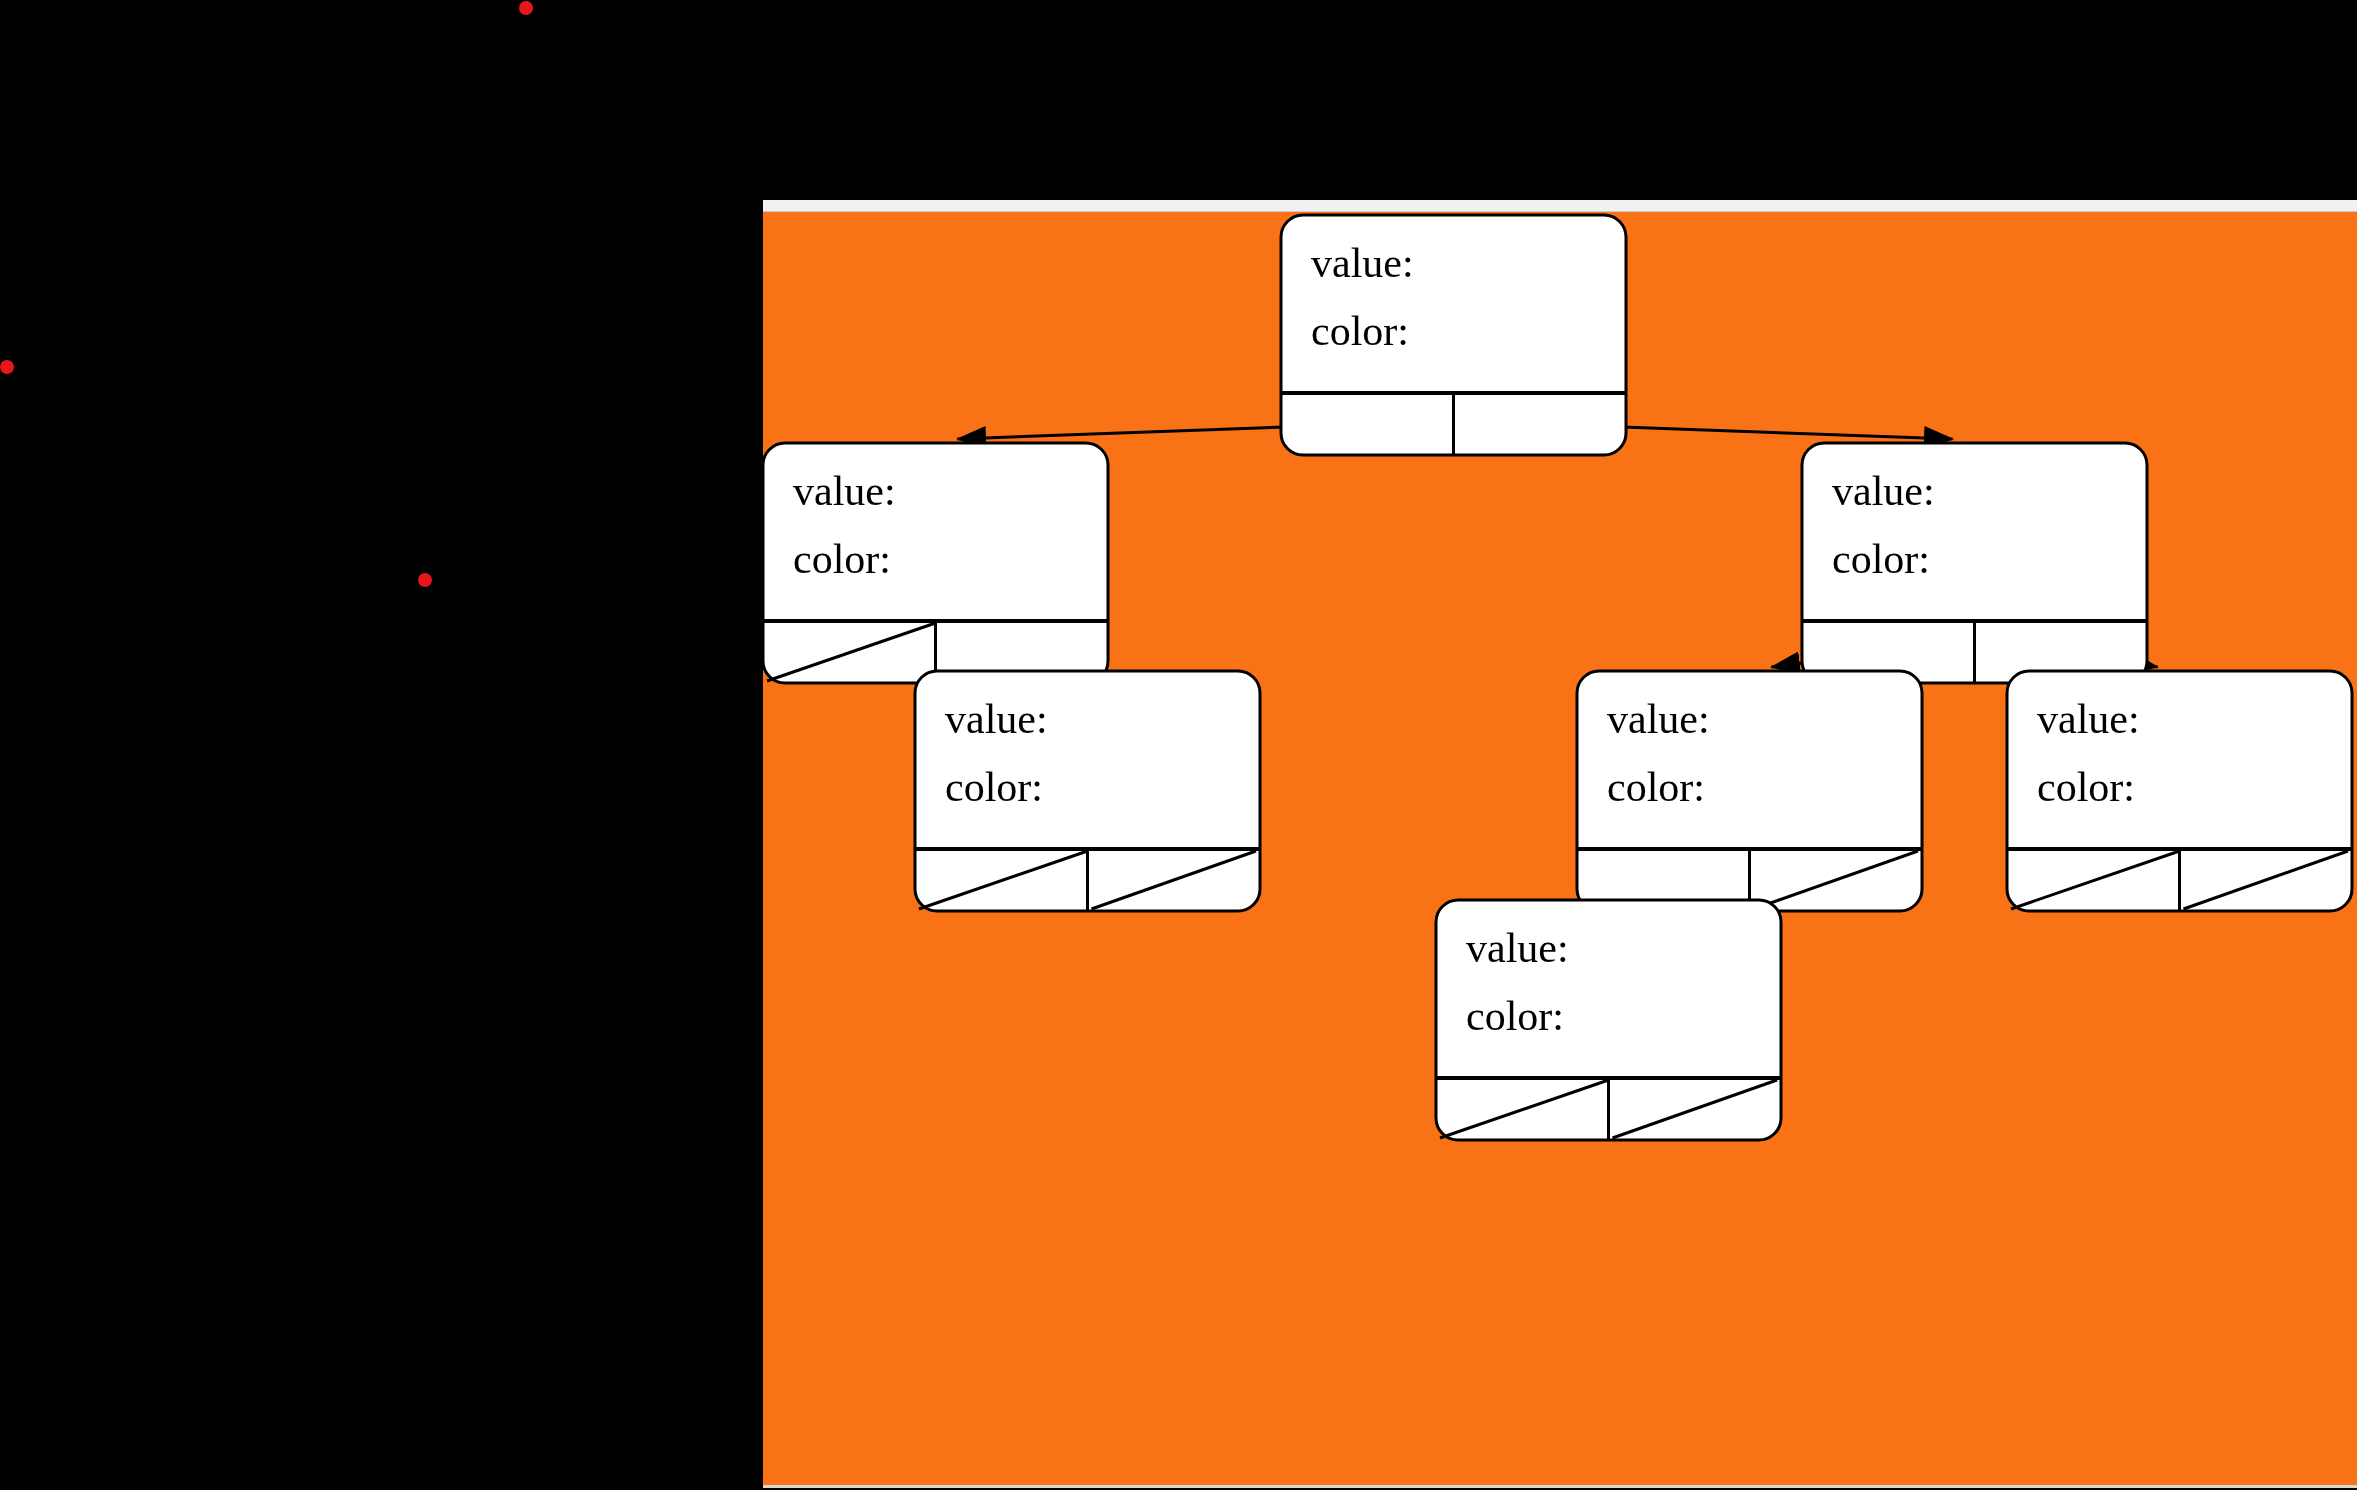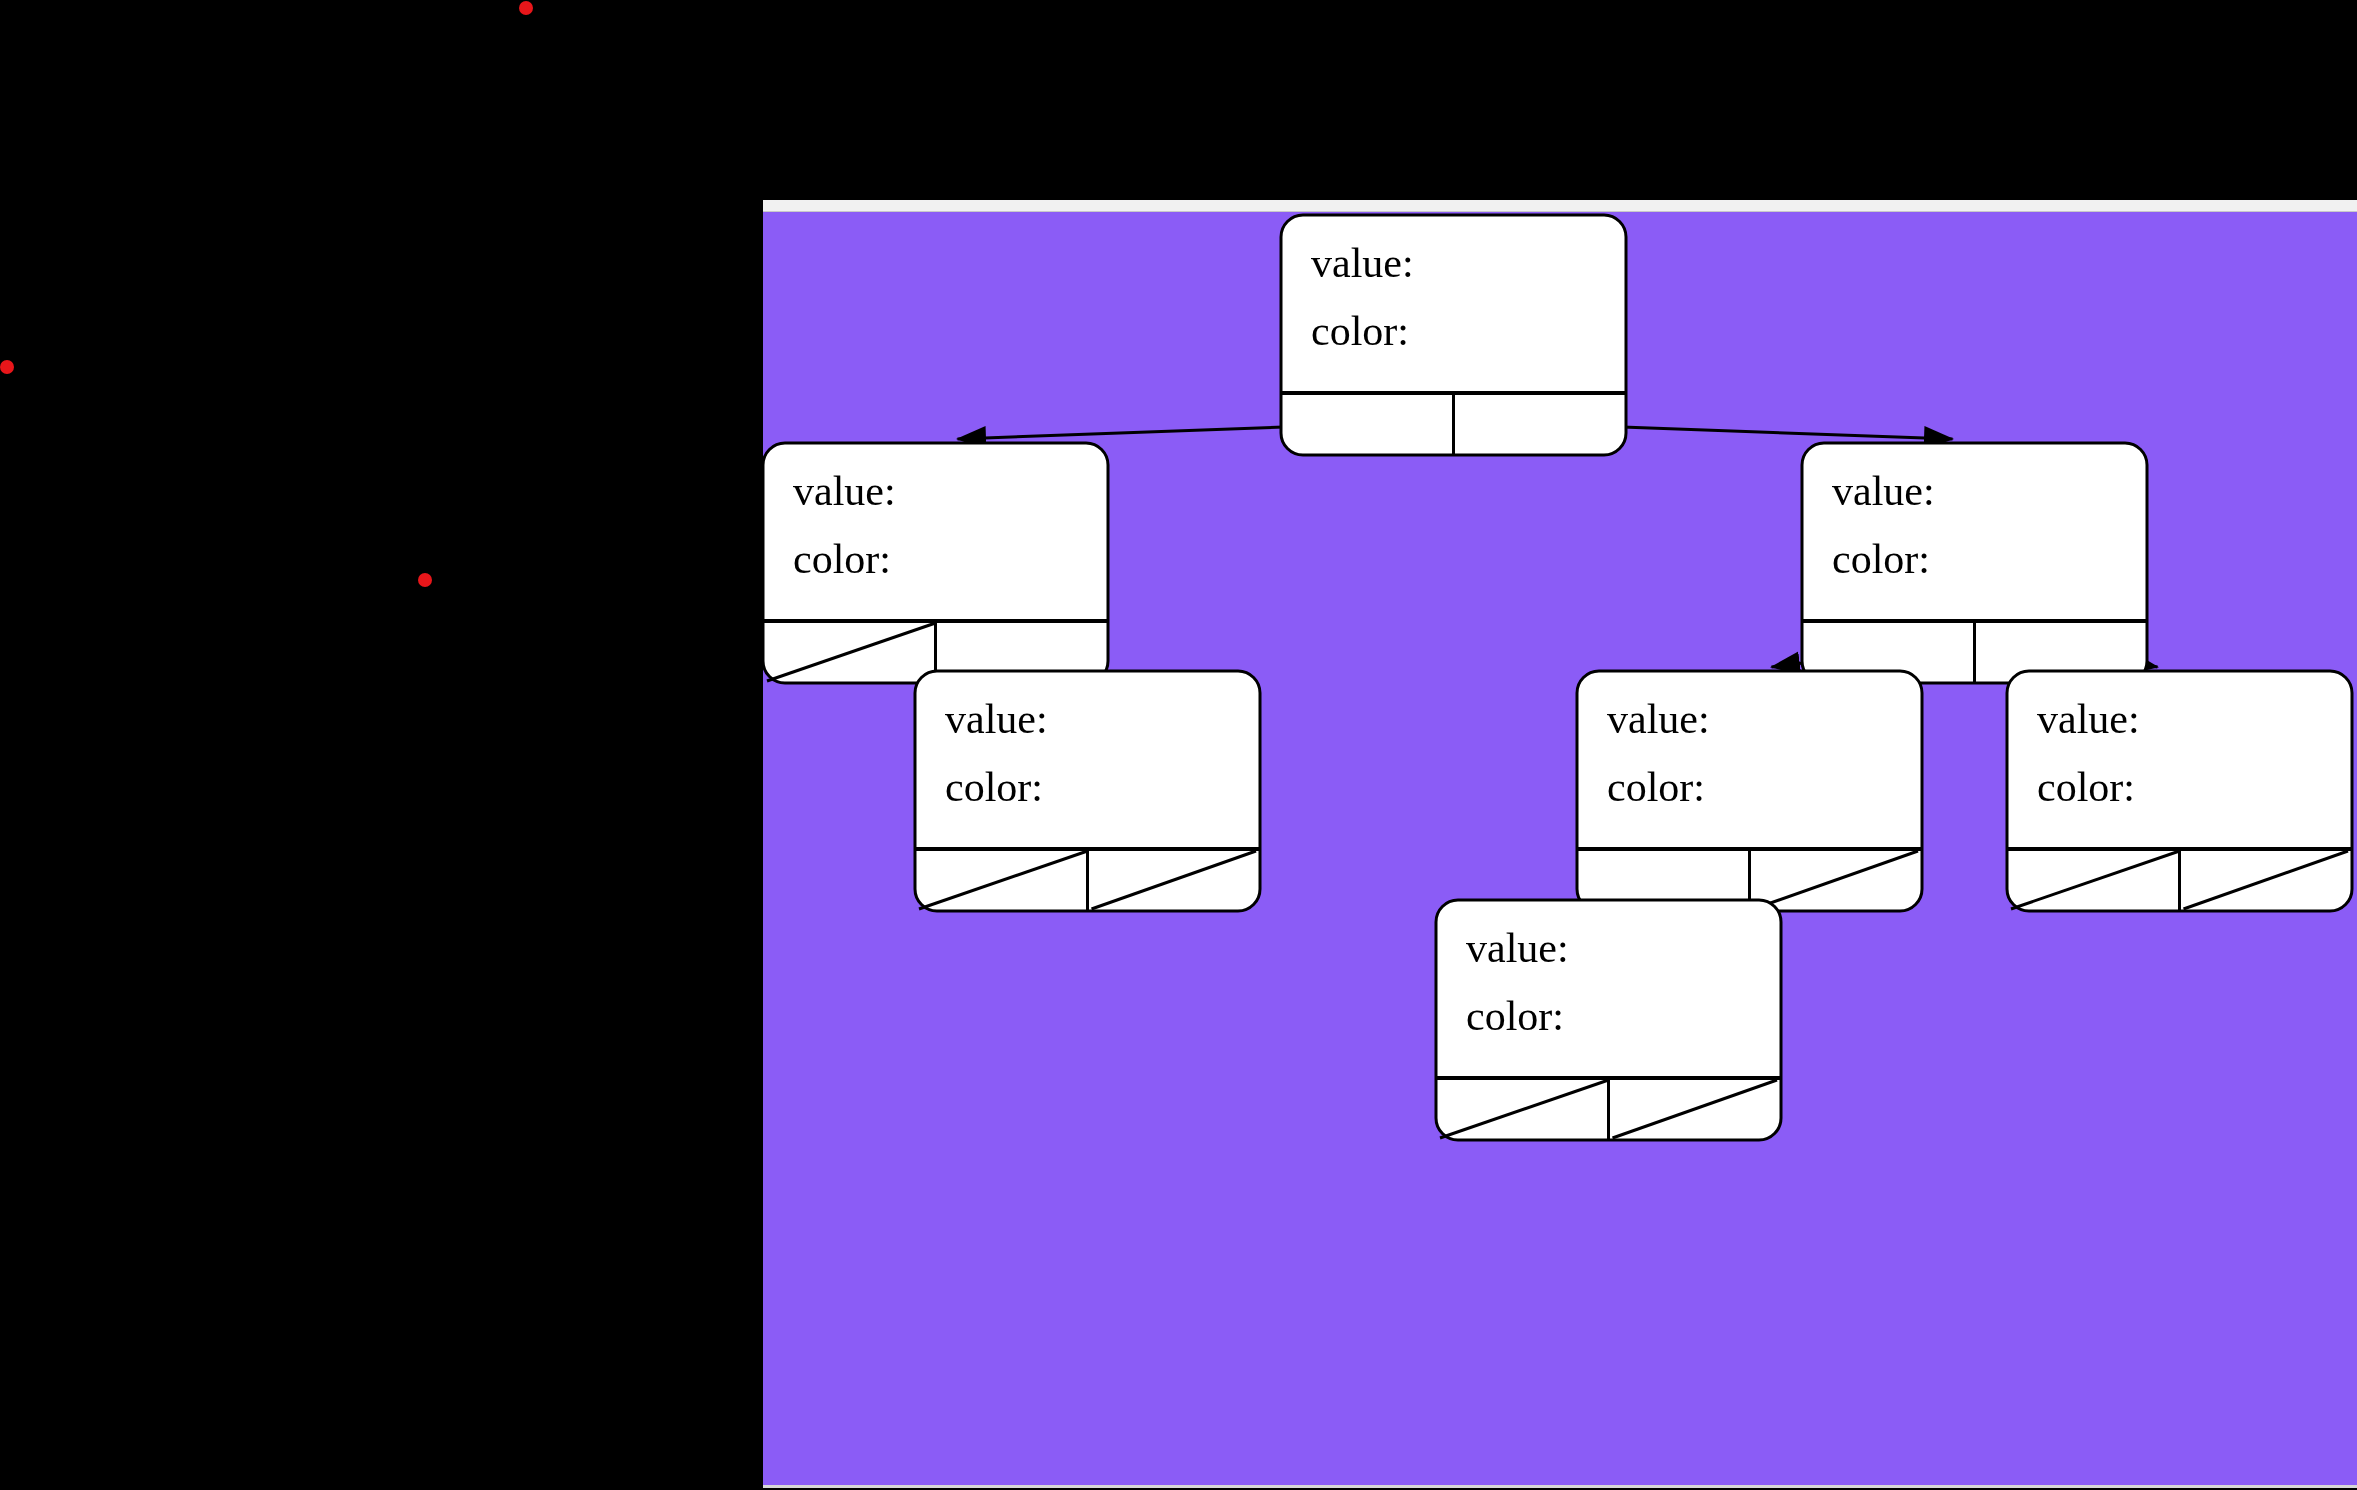--- a/index.html
+++ b/index.html
@@ -29,21 +29,21 @@
     border-radius: 50%;
     background: #e8161a;
   }
   
   #canvas-panel {
     position: absolute;
     left: 763px;
     top: 200px;
     width: 1594px;
     height: 1288px;
-    background: #8b5cf6;
+    background: #f97316;
     overflow: hidden;
     text-decoration: underline;
   }
   #canvas-topstrip {
     position: absolute;
     left: 0;
     top: 0;
     width: 100%;
     height: 11px;
     background: #f1f1f1;

